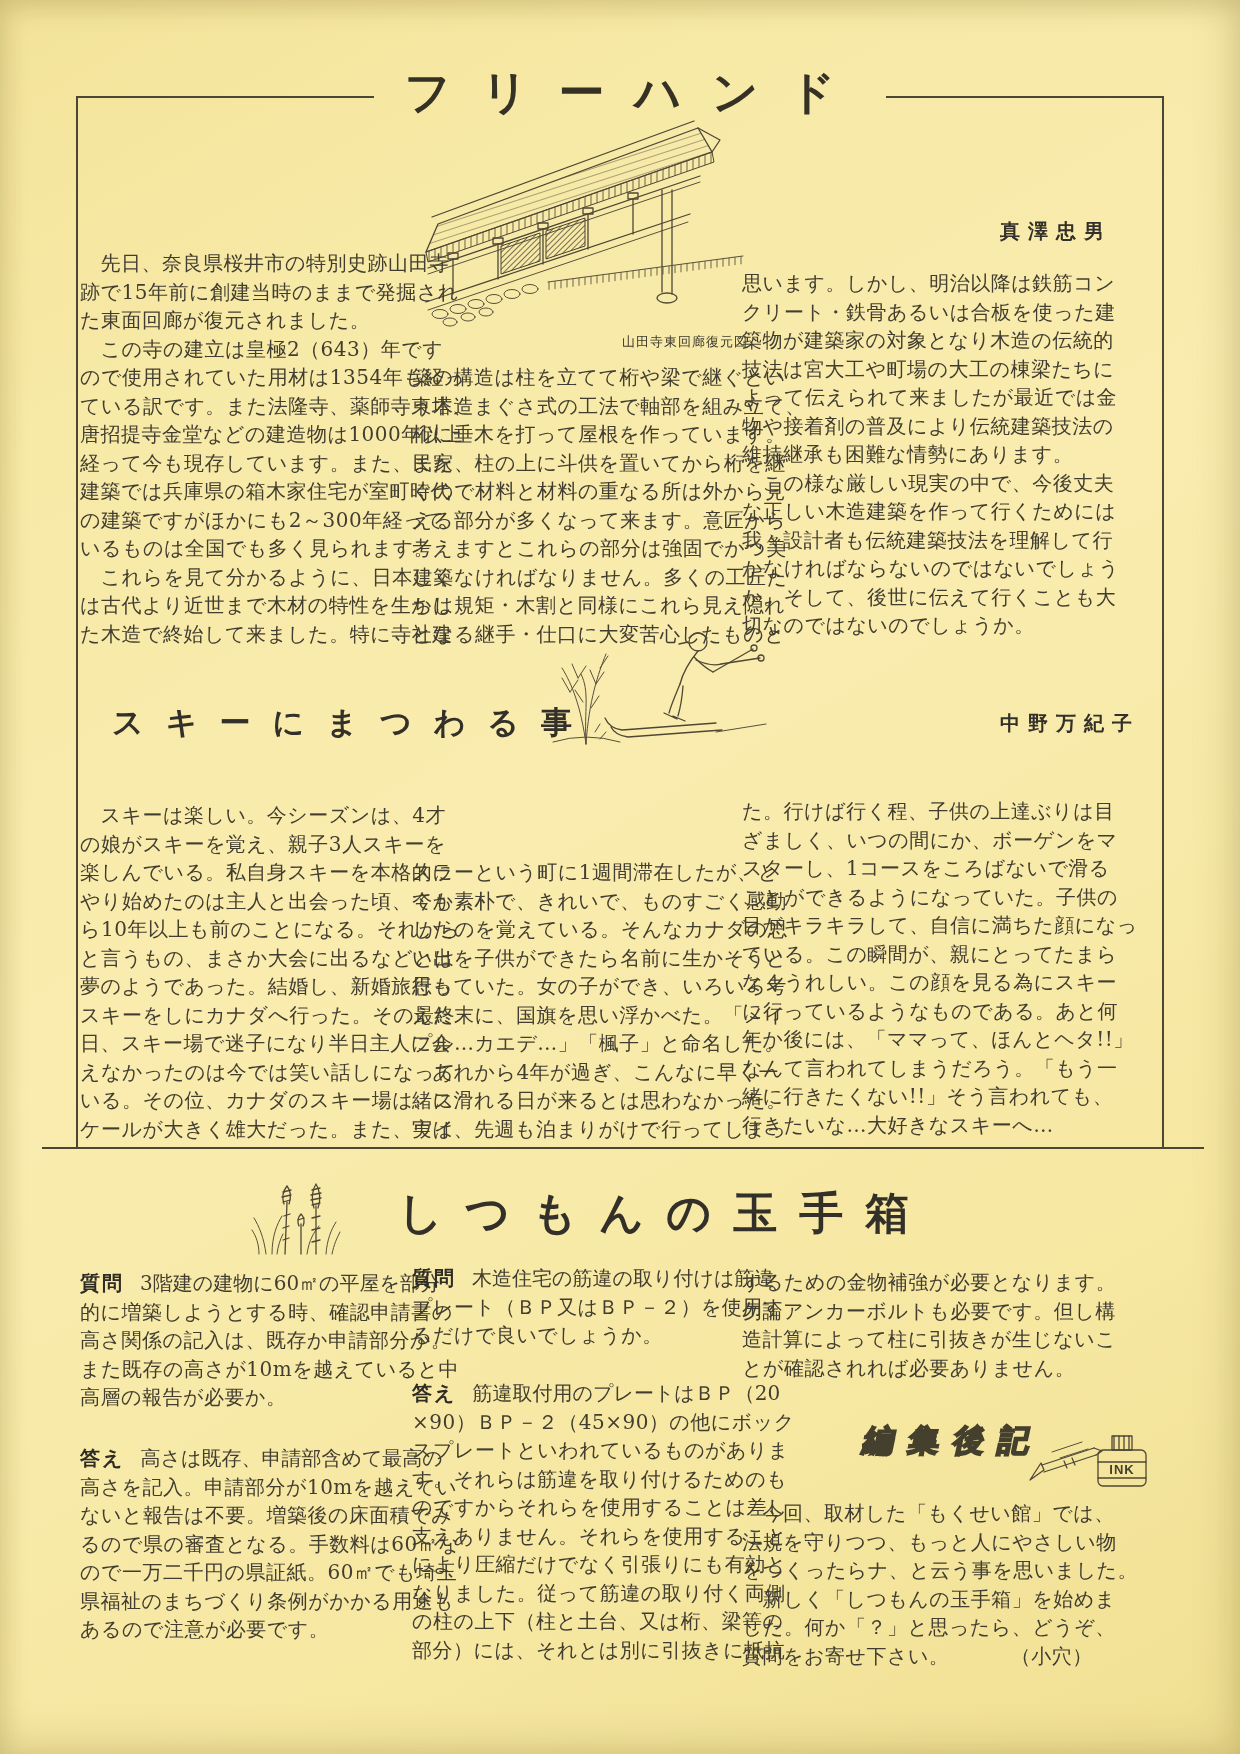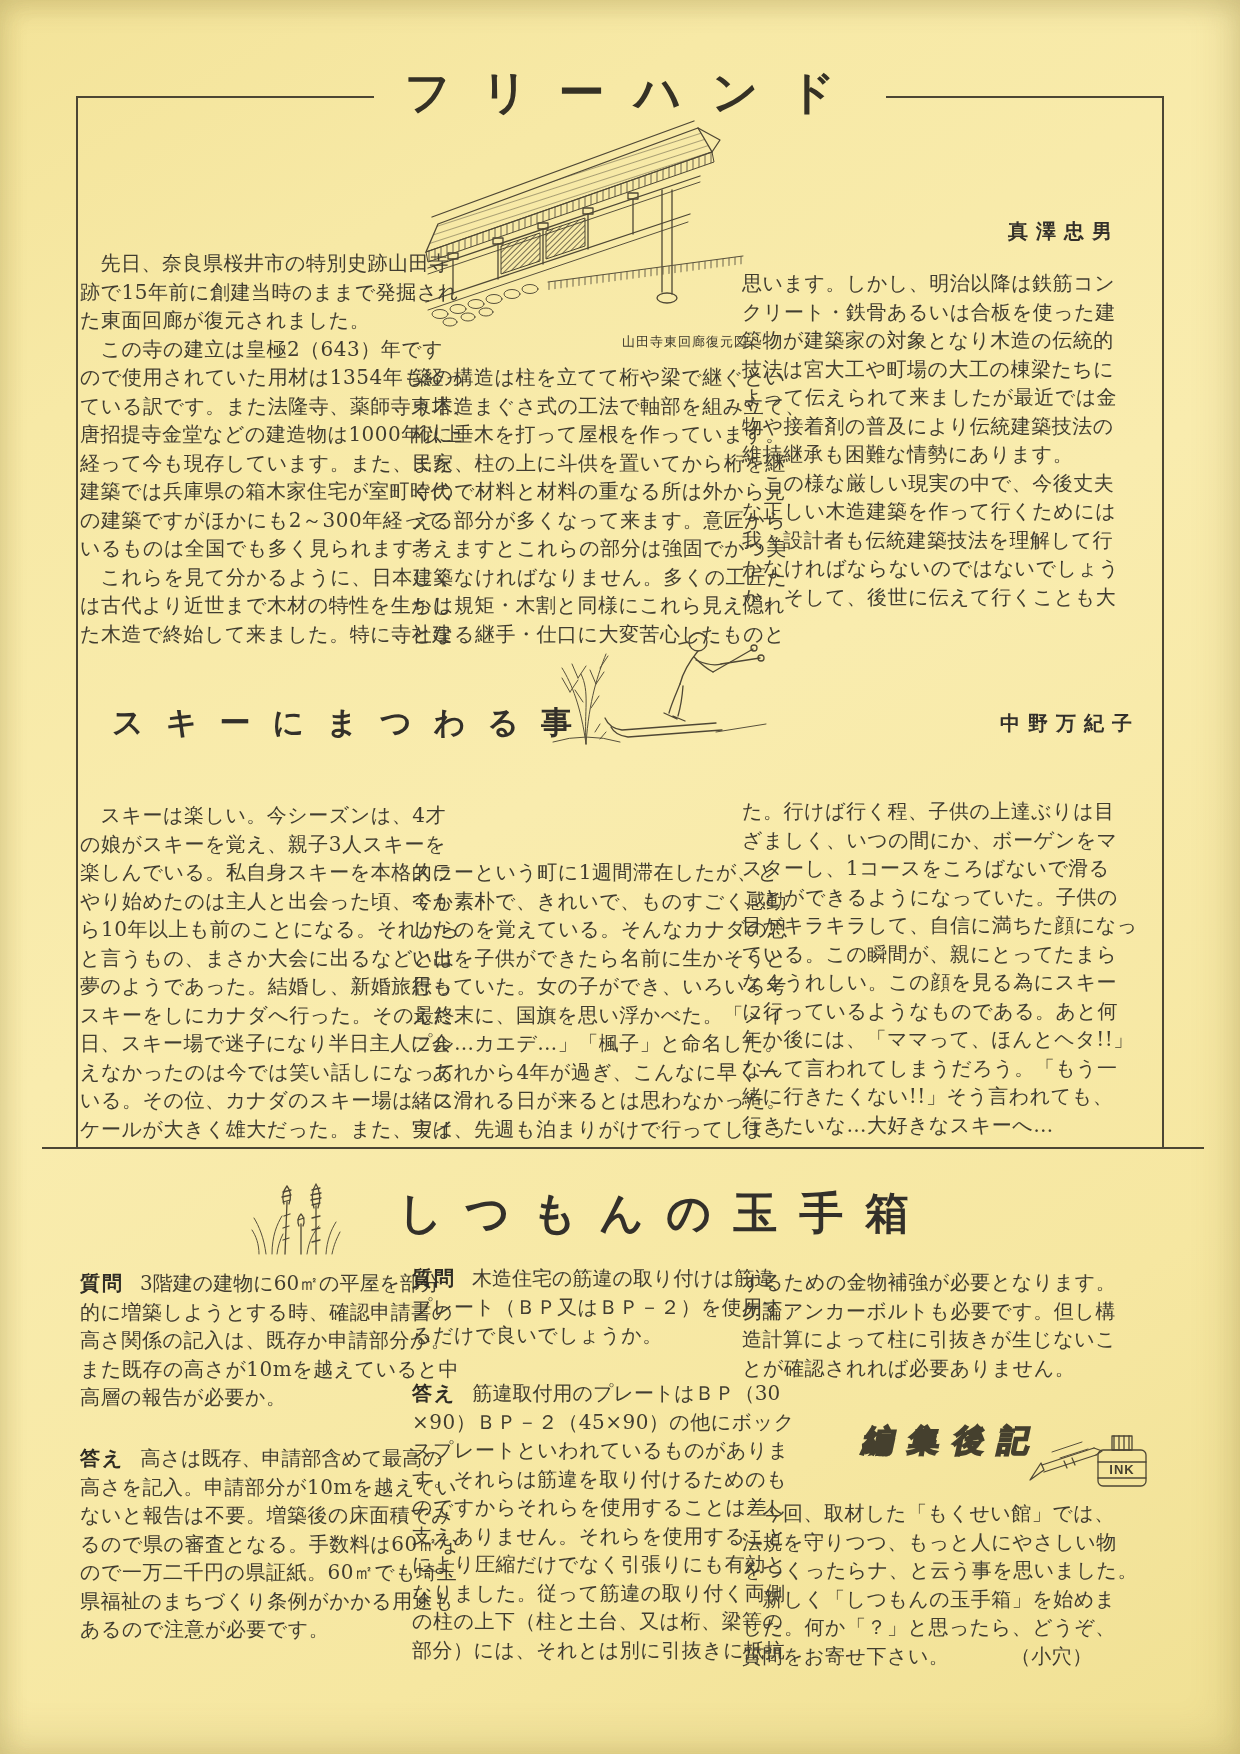--- a/index.html
+++ b/index.html
@@ -57,21 +57,21 @@
 
   <div class="rule" style="left:76px;top:96px;width:298px;"></div>
   <div class="rule" style="left:886px;top:96px;width:278px;"></div>
   <div class="vrule" style="left:76px;top:96px;height:1053px;"></div>
   <div class="vrule" style="left:1162px;top:96px;height:1053px;"></div>
   <div class="rule" style="left:42px;top:1147px;width:1162px;"></div>
 
   <div class="masthead">フリーハンド</div>
 
 
-  <div class="author" style="left:1000px;top:218px;margin-left:8px;">真澤忠男</div>
+  <div class="author" style="left:1000px;top:218px;">真澤忠男</div>
 
   <svg class="illo" style="left:398px;top:106px;" width="350" height="240" viewBox="0 0 350 240">
     <defs>
       <pattern id="hatchRoof" width="7" height="7" patternUnits="userSpaceOnUse" patternTransform="rotate(72)">
         <line x1="0" y1="0" x2="0" y2="7" stroke="#5a5340" stroke-width="1"></line>
       </pattern>
       <pattern id="hatchDense" width="4" height="4" patternUnits="userSpaceOnUse" patternTransform="rotate(45)">
         <line x1="0" y1="0" x2="0" y2="4" stroke="#4a4432" stroke-width="1.5"></line>
       </pattern>
       <pattern id="hatchGround" width="6" height="6" patternUnits="userSpaceOnUse">
@@ -161,20 +161,21 @@
       <div>築物が建築家の対象となり木造の伝統的</div>
       <div>技法は宮大工や町場の大工の棟梁たちに</div>
       <div>よって伝えられて来ましたが最近では金</div>
       <div>物や接着剤の普及により伝統建築技法の</div>
       <div>維持継承も困難な情勢にあります。</div>
       <div>　この様な厳しい現実の中で、今後丈夫</div>
       <div>な正しい木造建築を作って行くためには</div>
       <div>我々設計者も伝統建築技法を理解して行</div>
       <div>かなければならないのではないでしょう</div>
       <div>か。そして、後世に伝えて行くことも大</div>
+      <div>切なのではないのでしょうか。</div>
     </div>
 
   <div class="h-article" style="left:112px;top:702px;font-size:31px;letter-spacing:22px;">スキーにまつわる事</div>
 
   <div class="author" style="left:1000px;top:710px;text-align:right;">中野万紀子</div>
 
   <svg class="illo" style="left:548px;top:612px;" width="230" height="160" viewBox="0 0 230 160">
 
     <g class="ln-thin">
       <path d="M38,132 C33,95 24,72 14,56"></path>
@@ -311,21 +312,21 @@
       <span>木造住宅の筋違の取り付けは筋違</span>
     </div>
     <div class="textcol" style="position:static;">
         <div>プレート（ＢＰ又はＢＰ－２）を使用す</div>
         <div>るだけで良いでしょうか。</div>
       </div>
   </div>
   <div class="qa-block" style="left:412px;top:1379px;">
     <div class="qa-first">
       <span class="qa-label">答え</span>
-      <span>筋違取付用のプレートはＢＰ（30</span>
+      <span>筋違取付用のプレートはＢＰ（20</span>
     </div>
     <div class="textcol" style="position:static;">
         <div>×90）ＢＰ－２（45×90）の他にボック</div>
         <div>スプレートといわれているものがありま</div>
         <div>す。それらは筋違を取り付けるためのも</div>
         <div>のですからそれらを使用することは差し</div>
         <div>支えありません。それらを使用すること</div>
         <div>により圧縮だけでなく引張りにも有効と</div>
         <div>なりました。従って筋違の取り付く両側</div>
         <div>の柱の上下（柱と土台、又は桁、梁等の</div>

